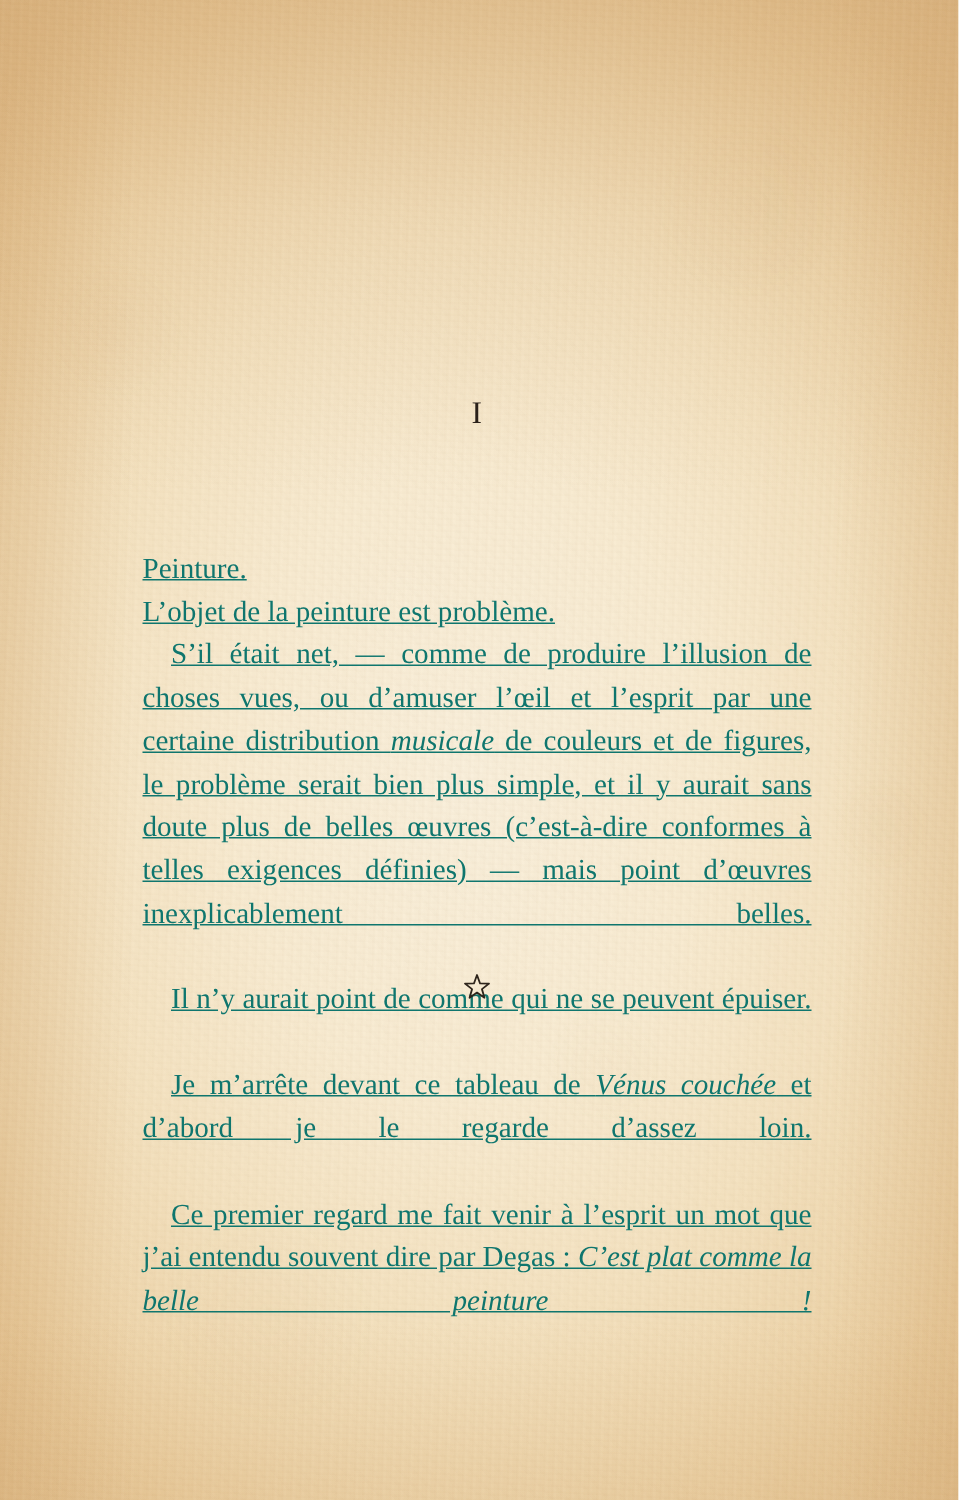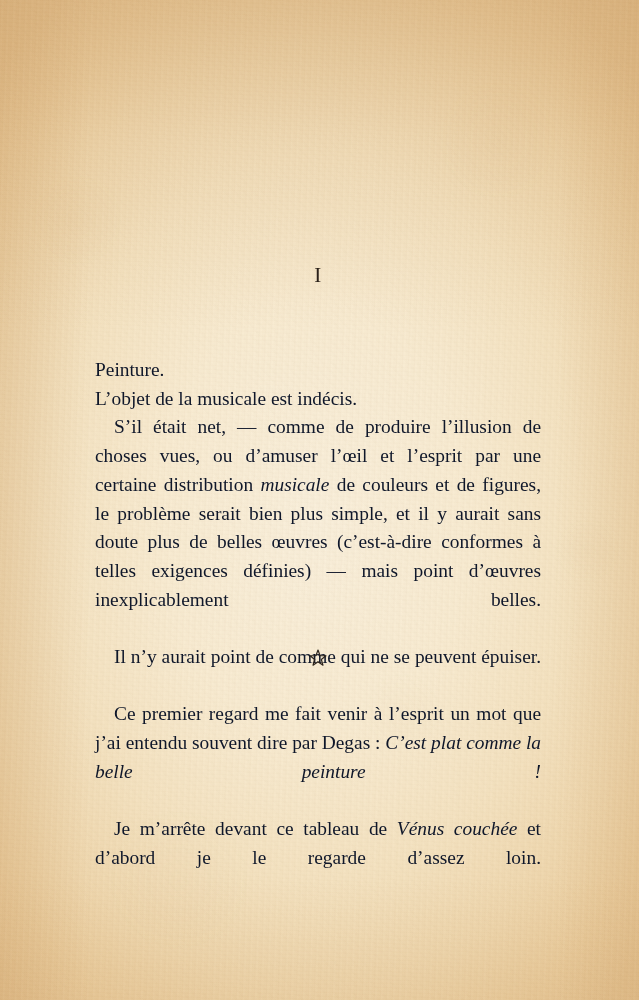--- a/index.html
+++ b/index.html
@@ -96,28 +96,29 @@
     width: 100%;
     text-align: center;
     font-size: 21px;
     line-height: 1;
     letter-spacing: 0.5px;
     color: #2a211a;
   }
 
   .body-text {
     position: absolute;
-    top: 356px;
+    top: 366px;
     left: 0;
     width: 446px;
     font-size: 19.4px;
     line-height: 28.7px;
     text-align: justify;
     text-justify: inter-word;
-    color: #0f172a;
+    color: #0f766e;
+    text-decoration: underline;
     -webkit-font-smoothing: antialiased;
   }
 
   .body-text p {
     margin: 0;
     text-indent: 0;
   }
   .body-text p.indent {
     text-indent: 19px;
   }
@@ -179,25 +180,25 @@
   <div class="paper-shade-top"></div>
   <div class="paper-grain"></div>
   <div class="paper-mottle"></div>
 
   <div class="text-block">
 
     <div class="chapter-numeral">I</div>
 
     <div class="body-text" id="body-text">
         <p class="no-justify"><span>Peinture.</span></p>
-        <p class="no-justify"><span>L’objet de la musicale est indécis.</span></p>
+        <p class="no-justify"><span>L’objet de la peinture est problème.</span></p>
         <p class="indent"><span>S’il était net, — comme de produire l’illusion de choses vues, ou d’amuser l’œil et l’esprit par une certaine distribution </span><span class="it">musicale</span><span> de couleurs et de figures, le problème serait bien plus simple, et il y aurait sans doute plus de belles œuvres (c’est-à-dire conformes à telles exigences définies) — mais point d’œuvres inexplicablement belles.</span></p>
         <p class="indent"><span>Il n’y aurait point de comme qui ne se peuvent épuiser.</span></p>
+        <p class="indent"><span>Je m’arrête devant ce tableau de </span><span class="it">Vénus couchée</span><span> et d’abord je le regarde d’assez loin.</span></p>
         <p class="indent"><span>Ce premier regard me fait venir à l’esprit un mot que j’ai entendu souvent dire par Degas : </span><span class="it">C’est plat comme la belle peinture !</span></p>
-        <p class="indent"><span>Je m’arrête devant ce tableau de </span><span class="it">Vénus couchée</span><span> et d’abord je le regarde d’assez loin.</span></p>
       </div>
 
     <div class="divider">
       <svg width="20" height="20" viewBox="0 0 24 24" aria-hidden="true">
         <path d="M12 2.4 L14.45 9.15 L21.6 9.3 L15.95 13.7 L17.95 20.6 L12 16.45 L6.05 20.6 L8.05 13.7 L2.4 9.3 L9.55 9.15 Z" fill="none" stroke="#2d241b" stroke-width="1.45" stroke-linejoin="round" stroke-linecap="round"></path>
       </svg>
     </div>
 
 
   </div>

